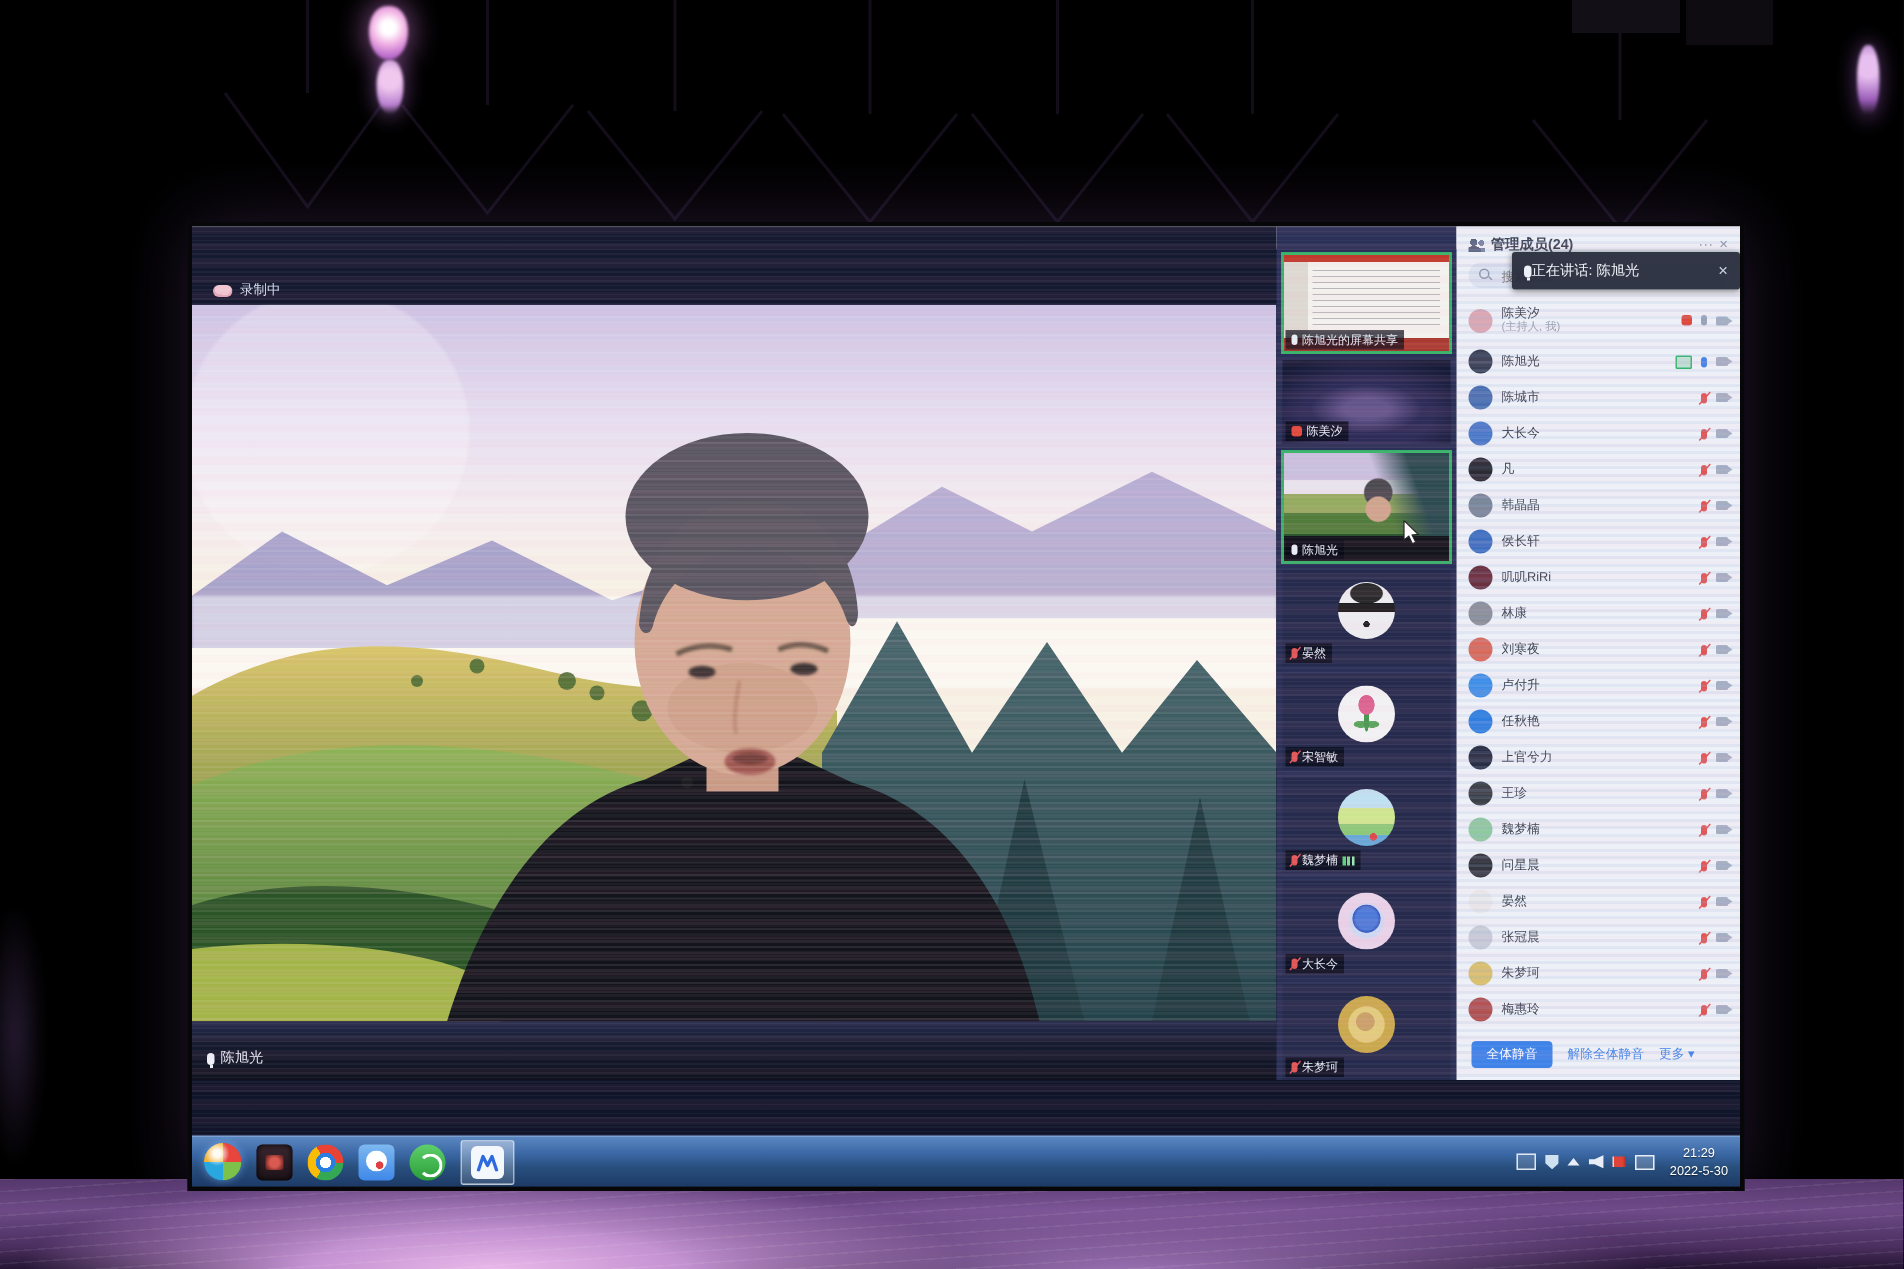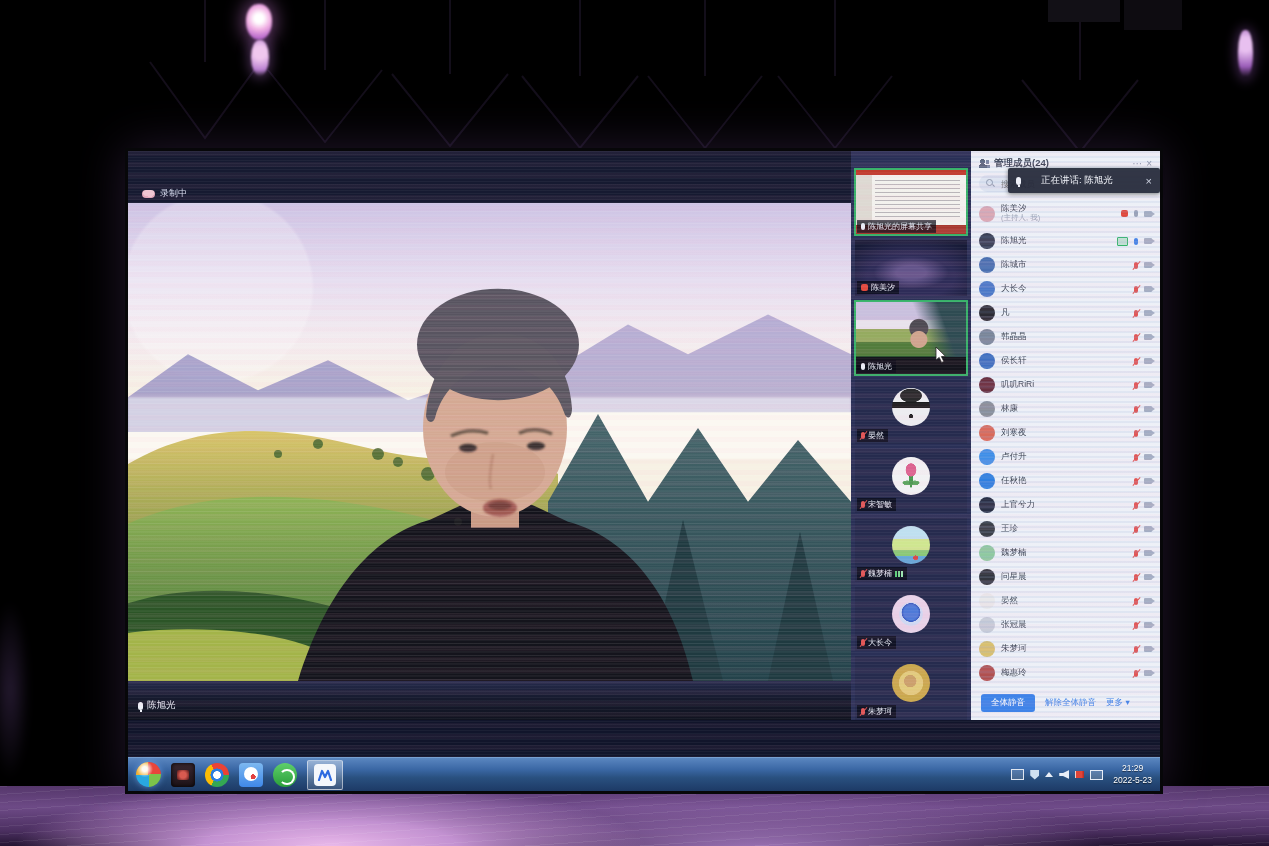--- a/index.html
+++ b/index.html
@@ -142,21 +142,21 @@
   .pnames{flex:1;display:flex;flex-direction:column;line-height:1.15;overflow:hidden;}
   .pname{font-size:8.5px;color:#39404f;white-space:nowrap;overflow:hidden;}
   .sub{font-size:7.5px;color:#9aa2b4;}
   .picons{display:flex;align-items:center;gap:6px;}
   .pfoot{display:flex;align-items:center;gap:10px;padding:6px 10px 8px;flex:none;z-index:6;}
   .btn-mute{background:#3f83e8;color:#fff;font-size:8.5px;padding:3px 10px;border-radius:3px;border:0;cursor:pointer;}
   .lnk{color:#3f83e8;font-size:8.5px;cursor:pointer;}
 
   
   .toast{left:880px;top:17px;width:152px;height:25px;background:rgba(38,42,58,.94);border-radius:2px;
-    display:flex;align-items:center;gap:20px;padding:0 8px;z-index:70;box-shadow:0 1px 4px rgba(0,0,0,.5);box-sizing:border-box;}
+    display:flex;align-items:center;gap:0;padding:0 8px;z-index:70;box-shadow:0 1px 4px rgba(0,0,0,.5);box-sizing:border-box;}
   .toast .txt{font-size:9.5px;color:#f0f2f8;flex:1;white-space:nowrap;}
   .toast .x{color:#cfd4e2;font-size:11px;cursor:pointer;}
 
   
   .taskbar{left:0;bottom:0;width:100%;height:34px;z-index:65;
     background:linear-gradient(180deg,#5a86c0 0%,#3a67a4 35%,#29507f 60%,#1d3a66 100%);
     border-top:1px solid #79a0d0;display:flex;align-items:center;padding:0 8px;box-sizing:border-box;gap:8px;}
   .tb-apps{display:flex;align-items:center;gap:10px;}
   .appic{width:24px;height:24px;border-radius:4px;cursor:pointer;flex:none;}
   .ic-start{width:25px;height:25px;border-radius:50%;
@@ -658,17 +658,17 @@
     <div class="tb-sp"></div>
     <div class="tb-tray">
       <div class="ti ti-input"></div>
       <div class="ti ti-shield"></div>
       <div class="ti ti-caret"></div>
       <div class="ti ti-volume"></div>
       <div class="ti ti-flag"></div>
       <div class="ti ti-net"></div>
       <div class="clock">
         <div>21:29</div>
-        <div>2022-5-23</div>
+        <div>2022-5-30</div>
       </div>
     </div>
   </div>
 </div>
 
 </body></html>

